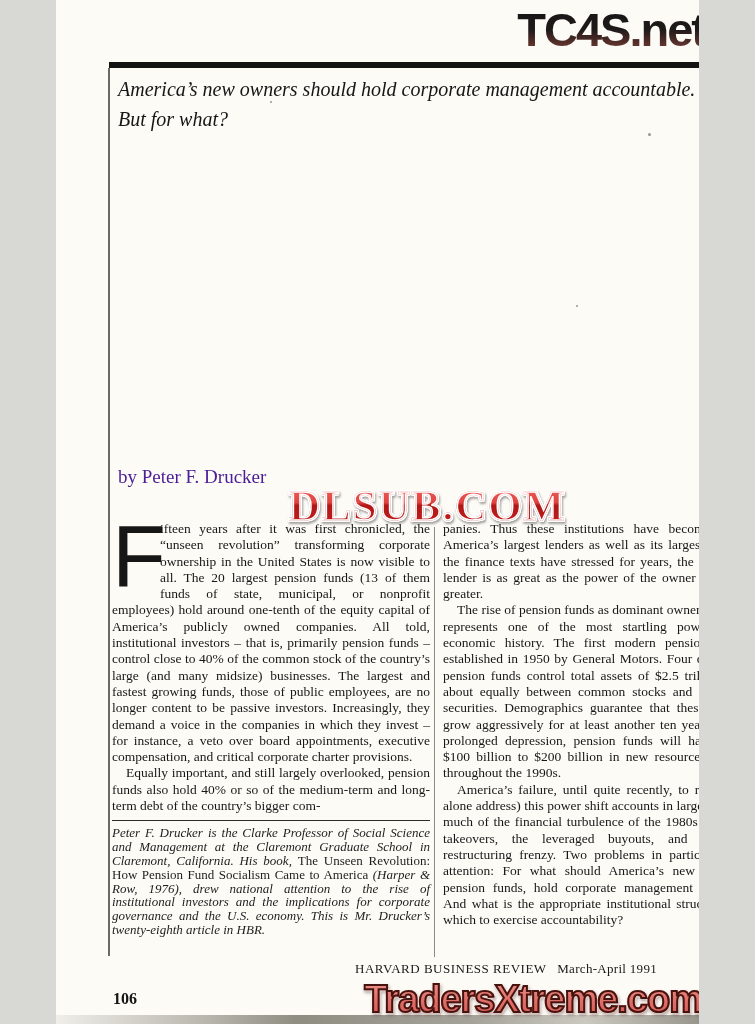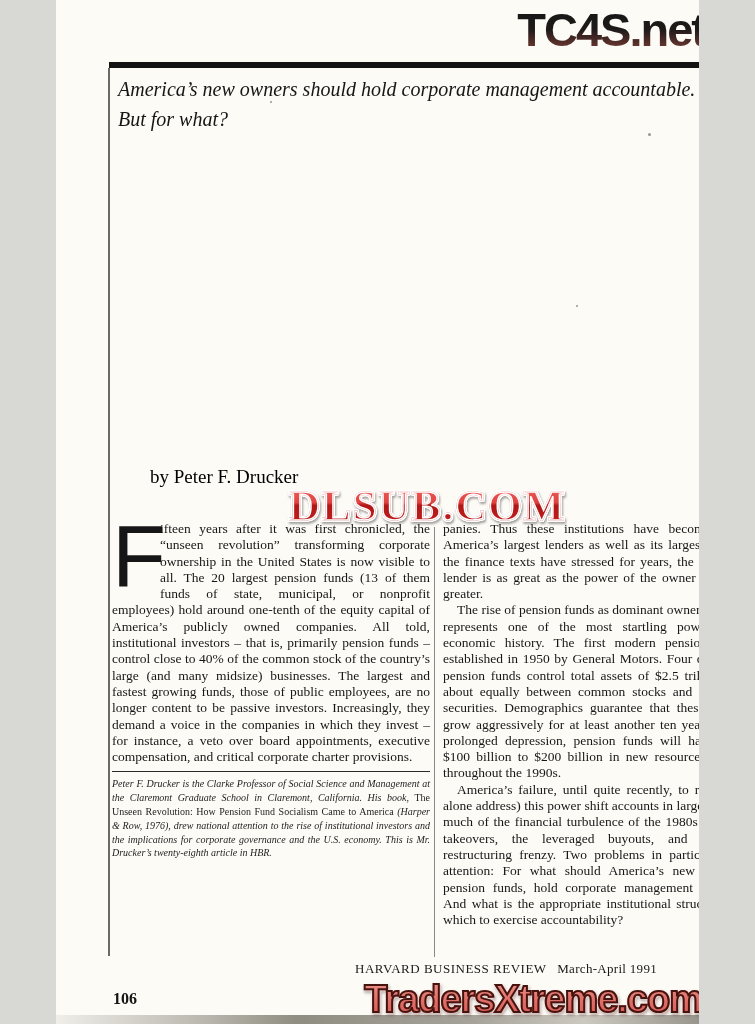--- a/index.html
+++ b/index.html
@@ -36,32 +36,32 @@
         -webkit-text-stroke:2px #46140f;
         filter:drop-shadow(0 0 1.5px rgba(255,255,255,.95)) drop-shadow(1px 2px 1px rgba(70,20,15,.4));
         white-space:nowrap;}
 
   
   .kicker{position:absolute;left:62px;top:74px;width:590px;
         font-style:italic;font-size:20px;line-height:30px;color:#161616;}
   .headline{position:absolute;left:58px;top:270px;width:660px;
         font-family:"Liberation Sans",sans-serif;font-size:54px;line-height:64px;
         letter-spacing:-1px;color:#101010;-webkit-text-stroke:0.6px #101010;}
-  .byline{position:absolute;left:62px;top:466px;font-size:19px;color:#000000;margin-left:32px;}
+  .byline{position:absolute;left:62px;top:466px;font-size:19px;color:#4c1d95;}
 
   .columns{position:absolute;left:56px;top:521px;width:659px;display:flex;}
   .col{font-size:13.5px;line-height:16.3px;text-align:justify;color:#171717;}
   .col-left{width:318px;margin-right:13px;}
   .col-right{width:328px;padding-left:0;}
   .col p{margin:0;}
   .col p.indent{text-indent:14px;}
   .dropcap{float:left;font-family:"Liberation Sans",sans-serif;font-size:88px;
         line-height:62px;height:62px;width:40px;margin:4px 8px 2px 0;color:#161616;}
   .footnote{margin-top:6px;border-top:1.5px solid #2b2b2b;padding-top:5px;
-        font-style:italic;font-size:10px;line-height:13.8px;text-align:justify;color:#1d1d1d;}
+        font-style:italic;font-size:13px;line-height:13.8px;text-align:justify;color:#1d1d1d;}
   .footnote .roman{font-style:normal;}
 
   .page-number{position:absolute;left:57px;top:990px;font-weight:bold;font-size:16px;color:#141414;}
   .footer-right{position:absolute;right:42px;top:961px;font-size:13px;color:#1a1a1a;
         letter-spacing:0.3px;white-space:nowrap;}
   .footer-right .journal{letter-spacing:0.5px;}
 
   
   .speck{position:absolute;background:#9a968c;border-radius:50%;}
 </style>
@@ -85,20 +85,21 @@
   <div class="wm-traders">TradersXtreme.com</div>
 
   <div class="kicker">America’s new owners should hold corporate management accountable. But for what?</div>
 
 
   <div class="byline">by Peter F. Drucker</div>
 
   <div class="columns">
     <div class="col col-left">
       <p><span class="dropcap">F</span><span>ifteen years after it was first chronicled, the “unseen revolution” transforming corporate ownership in the United States is now visible to all. The 20 largest pension funds (13 of them funds of state, municipal, or nonprofit employees) hold around one-tenth of the equity capital of America’s publicly owned companies. All told, institutional investors – that is, primarily pension funds – control close to 40% of the common stock of the country’s large (and many midsize) businesses. The largest and fastest growing funds, those of public employees, are no longer content to be passive investors. Increasingly, they demand a voice in the companies in which they invest – for instance, a veto over board appointments, executive compensation, and critical corporate charter provisions.</span></p>
+      <p class="indent">Equally important, and still largely overlooked, pension funds also hold 40% or so of the medium-term and long-term debt of the country’s bigger com-</p>
       <div class="footnote">
         <span>Peter F. Drucker is the Clarke Professor of Social Science and Management at the Claremont Graduate School in Claremont, California. His book, </span><span class="roman">The Unseen Revolution: How Pension Fund Socialism Came to America</span><span> (Harper &amp; Row, 1976), drew national attention to the rise of institutional investors and the implications for corporate governance and the U.S. economy. This is Mr. Drucker’s twenty-eighth article in HBR.</span>
       </div>
     </div>
     <div class="col col-right">
       <p>panies. Thus these institutions have become corporate America’s largest lenders as well as its largest owners. As the finance texts have stressed for years, the power of the lender is as great as the power of the owner – sometimes greater.</p>
       <p class="indent">The rise of pension funds as dominant owners and lenders represents one of the most startling power shifts in economic history. The first modern pension fund was established in 1950 by General Motors. Four decades later, pension funds control total assets of $2.5 trillion, divided about equally between common stocks and fixed-income securities. Demographics guarantee that these assets will grow aggressively for at least another ten years. Barring a prolonged depression, pension funds will have to invest $100 billion to $200 billion in new resources every year throughout the 1990s.</p>
       <p class="indent">America’s failure, until quite recently, to recognize (let alone address) this power shift accounts in large measure for much of the financial turbulence of the 1980s – the hostile takeovers, the leveraged buyouts, and the general restructuring frenzy. Two problems in particular demand attention: For what should America’s new owners, the pension funds, hold corporate management accountable? And what is the appropriate institutional structure through which to exercise accountability?</p>
     </div>
   </div>

